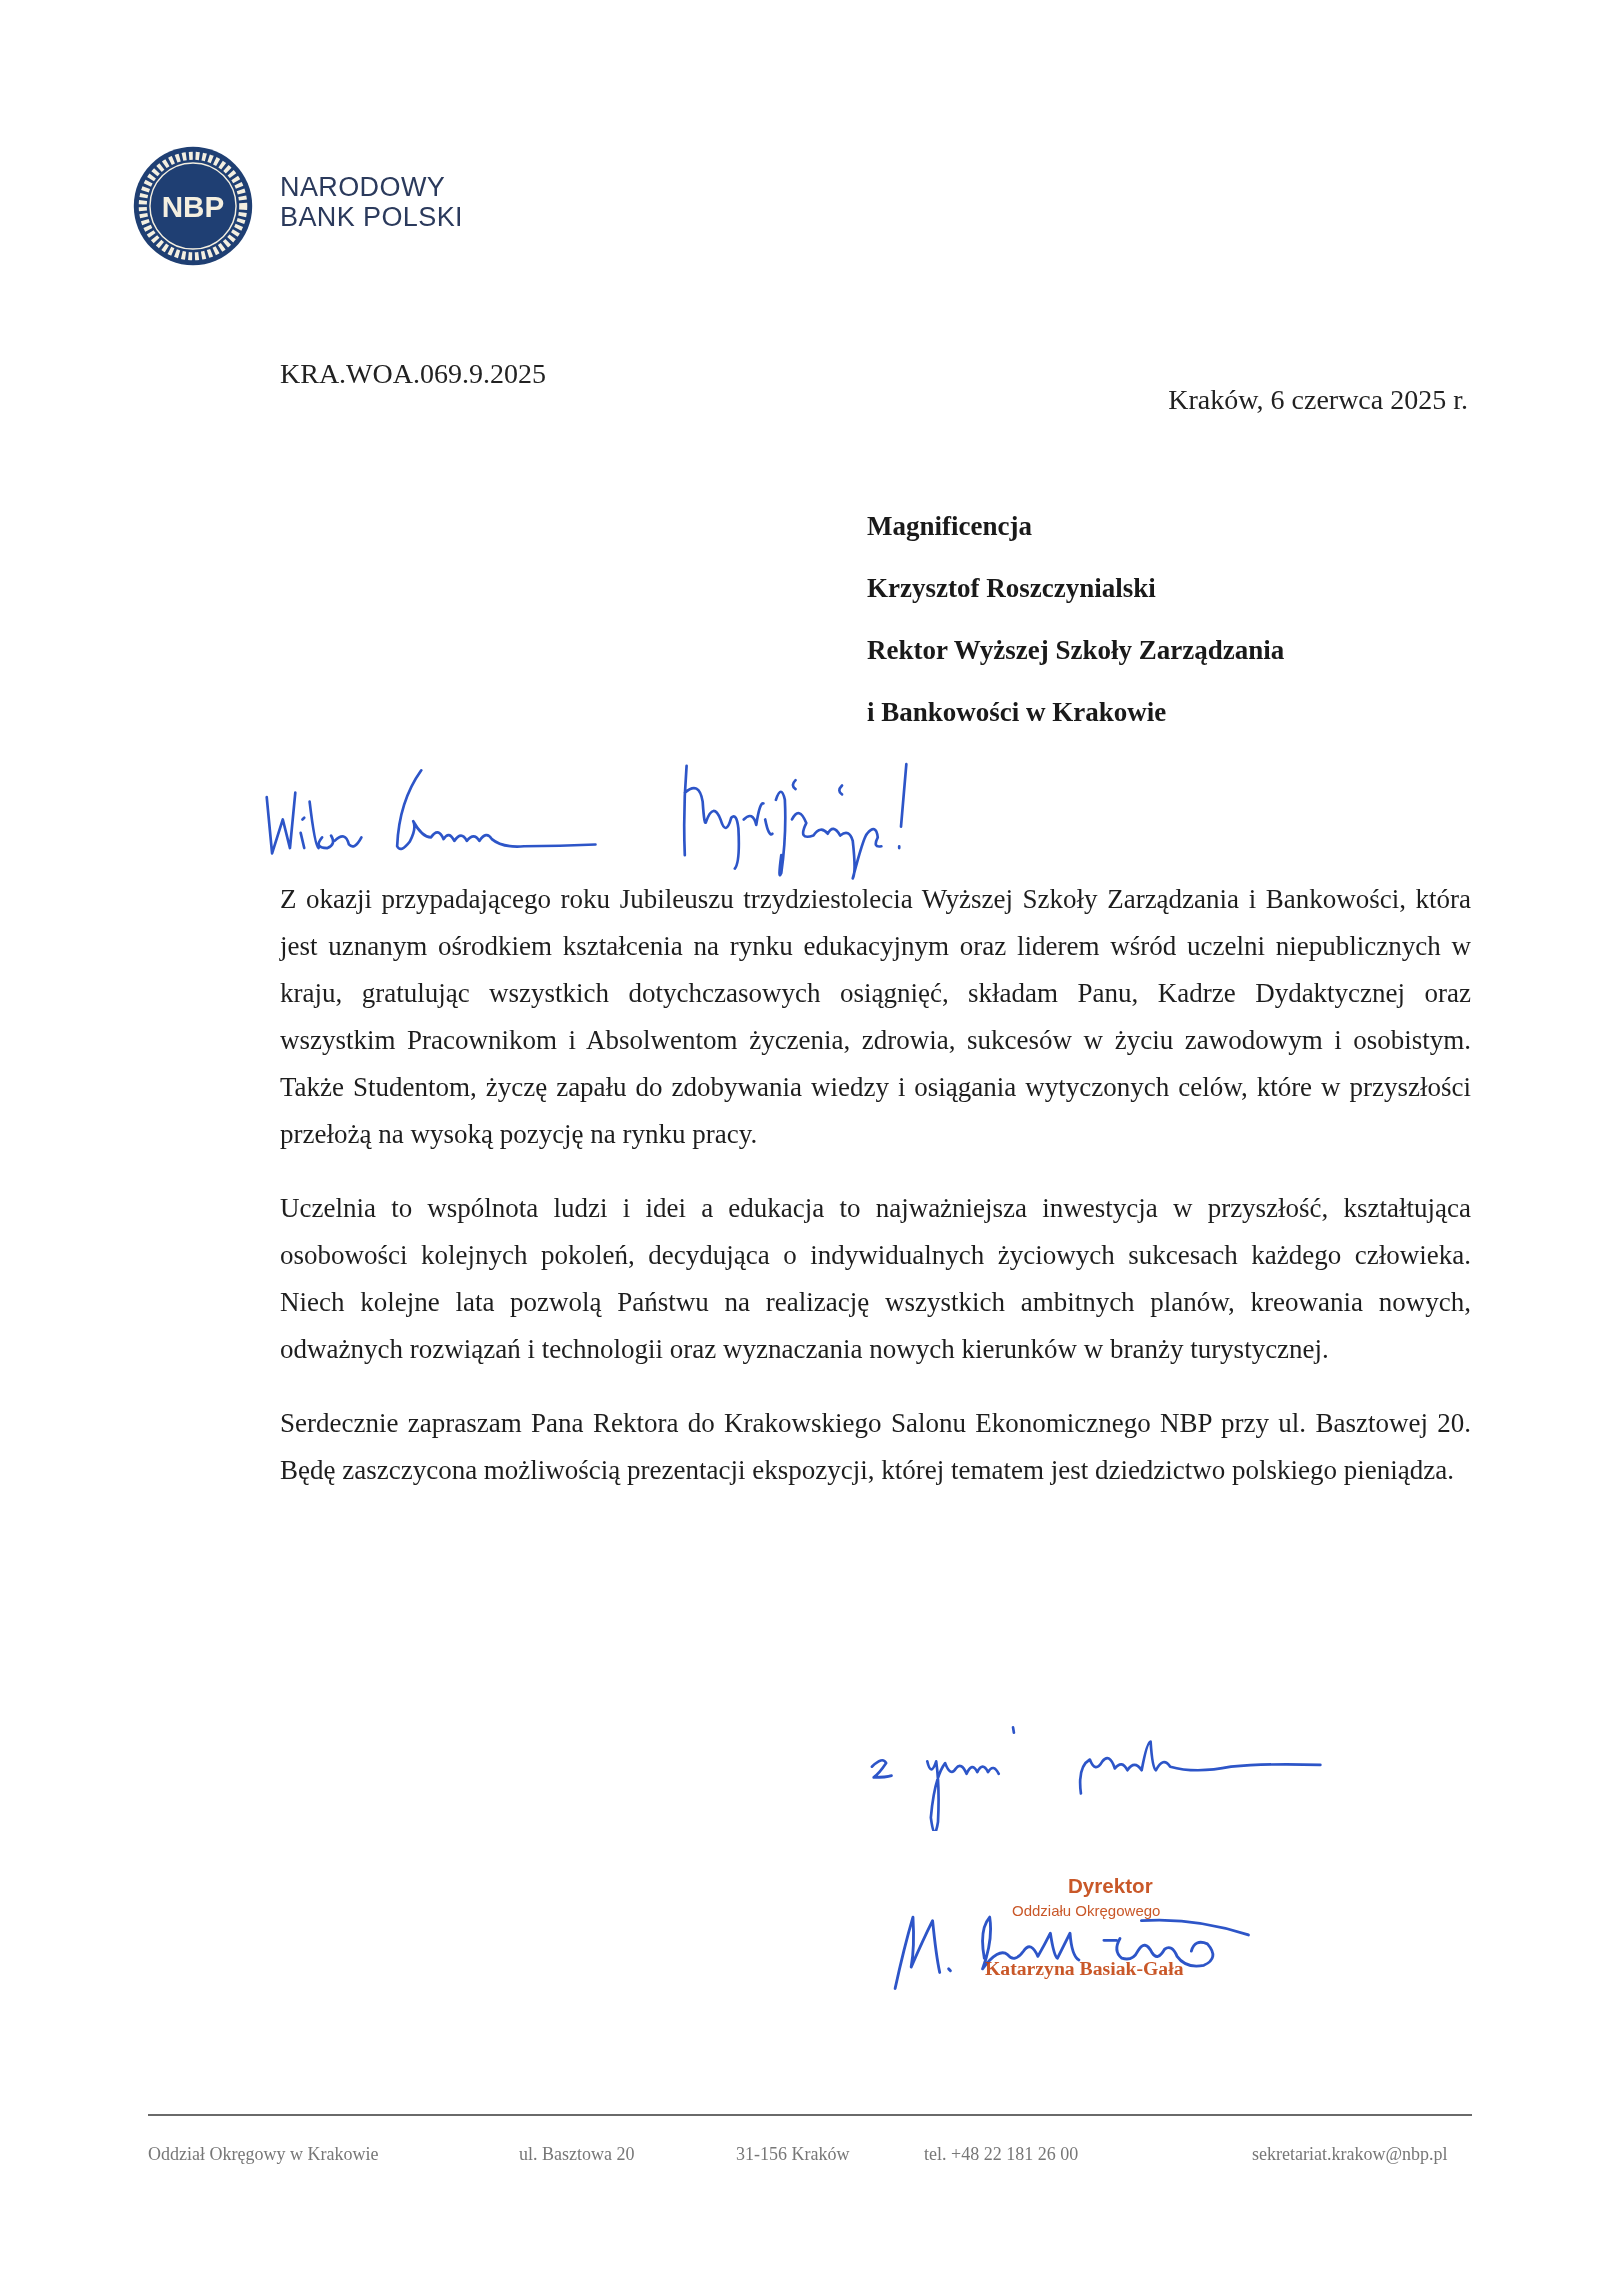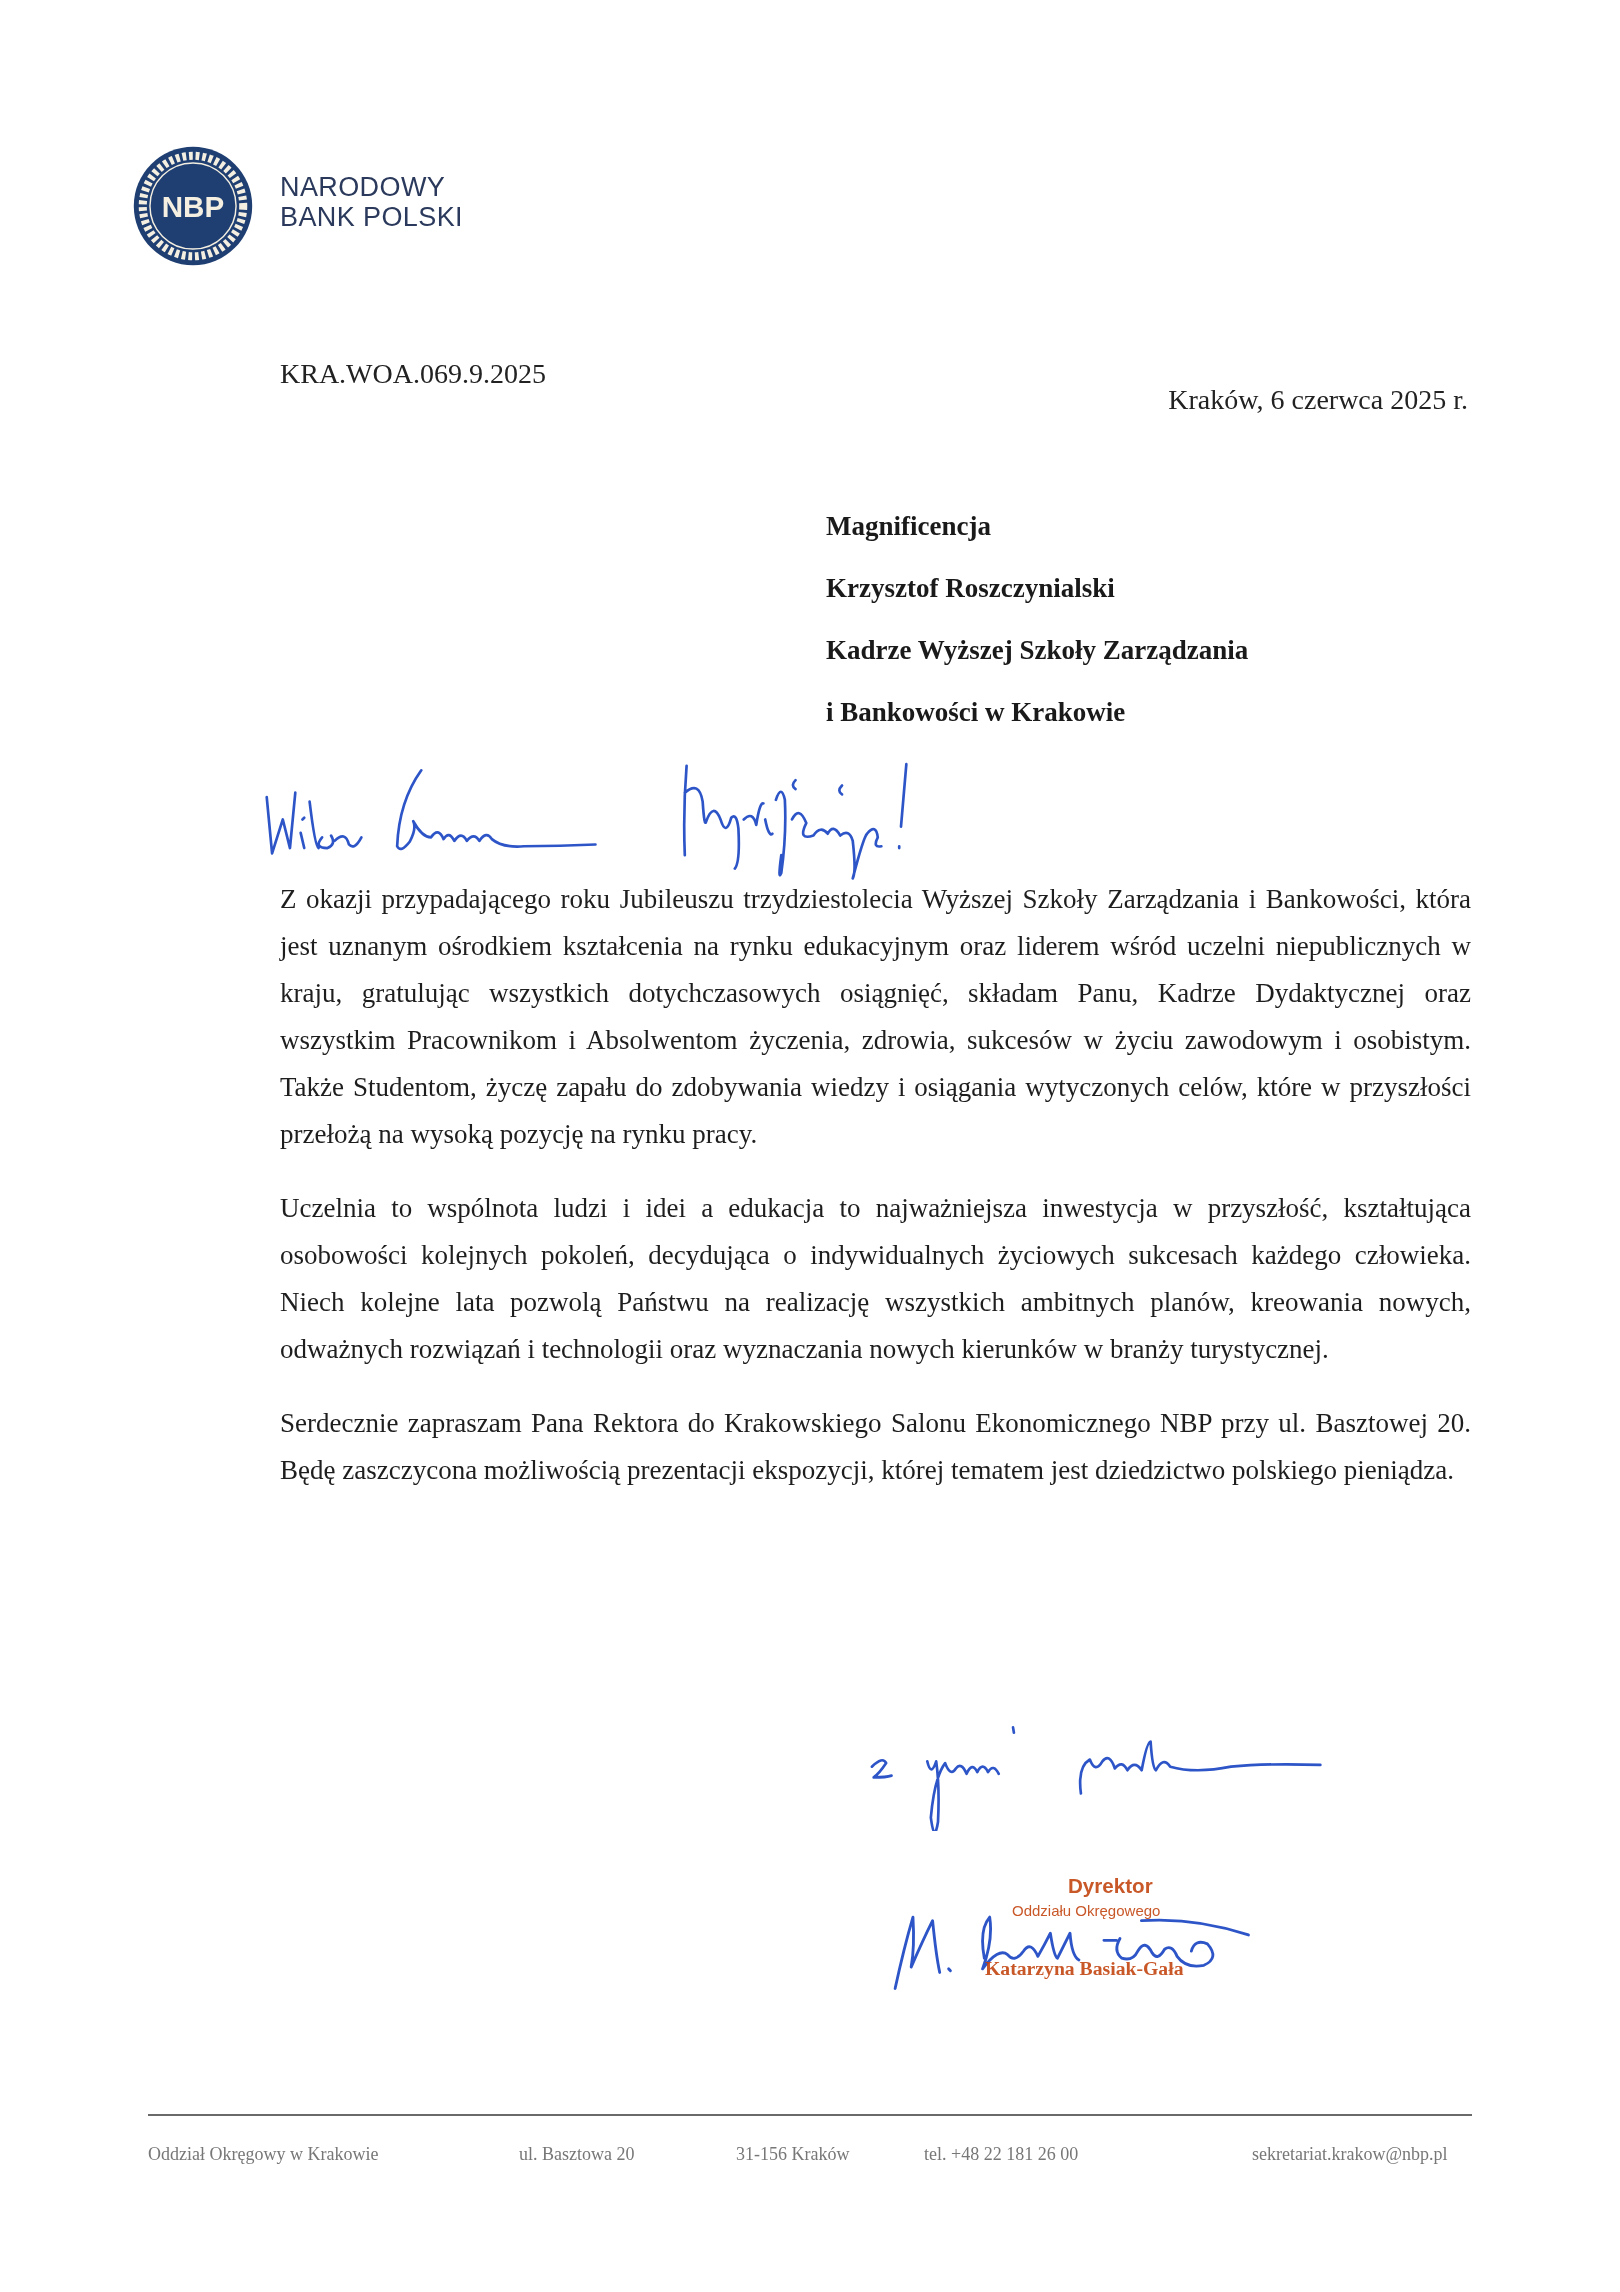--- a/index.html
+++ b/index.html
@@ -6,21 +6,21 @@
     html, body { width: 1620px; height: 2293px; background: #ffffff; overflow: hidden; }
     body { position: relative; font-family: "Liberation Serif", "DejaVu Serif", serif; color: #1c1c1c; }
 
     .logo { position: absolute; left: 132px; top: 145px; width: 122px; height: 122px; }
     .brand { position: absolute; left: 280px; top: 173px; font-family: Liberation Sans, sans-serif; font-size: 27px; line-height: 29.6px; color: #2b3a5c; letter-spacing: 0.4px; }
     .brand div { white-space: nowrap; }
 
     .ref { position: absolute; left: 280px; top: 342px; font-size: 28px; color: #222; margin-top: 16px; }
     .date { position: absolute; right: 152px; top: 384px; font-size: 28px; color: #222; text-align: right; white-space: nowrap; }
 
-    .recipient { position: absolute; left: 826px; top: 508px; font-size: 27px; font-weight: bold; color: #1a1a1a; }
+    .recipient { position: absolute; left: 867px; top: 508px; font-size: 27px; font-weight: bold; color: #1a1a1a; }
     .recipient div { height: 62px; line-height: 36px; white-space: nowrap; }
 
     .greeting { position: absolute; left: 255px; top: 748px; width: 806px; height: 134px; }
     .greeting svg { width: 100%; height: 100%; }
 
     .body { position: absolute; left: 280px; top: 876px; width: 1191px; font-size: 27px; line-height: 47px; color: #1e1e1e; text-align: justify; }
     .body p { margin-bottom: 27px; text-align: justify; }
 
     .closing { position: absolute; left: 855px; top: 1697px; width: 484px; height: 134px; }
     .closing svg, .signature svg { width: 100%; height: 100%; }
@@ -55,21 +55,21 @@
   <div>NARODOWY</div>
   <div>BANK POLSKI</div>
 </div>
 
 <div class="ref">KRA.WOA.069.9.2025</div>
 <div class="date">Kraków, 6 czerwca 2025 r.</div>
 
 <div class="recipient">
   <div>Magnificencja</div>
   <div>Krzysztof Roszczynialski</div>
-  <div>Kadrze Wyższej Szkoły Zarządzania</div>
+  <div>Rektor Wyższej Szkoły Zarządzania</div>
   <div>i Bankowości w Krakowie</div>
 </div>
 
 <div class="greeting">
   
   <svg viewBox="0 0 900 150" fill="none" stroke="#2d55c8" stroke-width="3" stroke-linecap="round" stroke-linejoin="round">
 
     <path d="M12 55 L18 118 L30 80 L38 112 L44 50"></path>
 
     <path d="M50 95 L54 112 M52 80 l2 -2 M60 60 Q66 110 70 112 M74 100 Q64 112 80 112 Q90 108 84 98 M88 104 Q100 92 104 108 Q110 115 118 100"></path>

